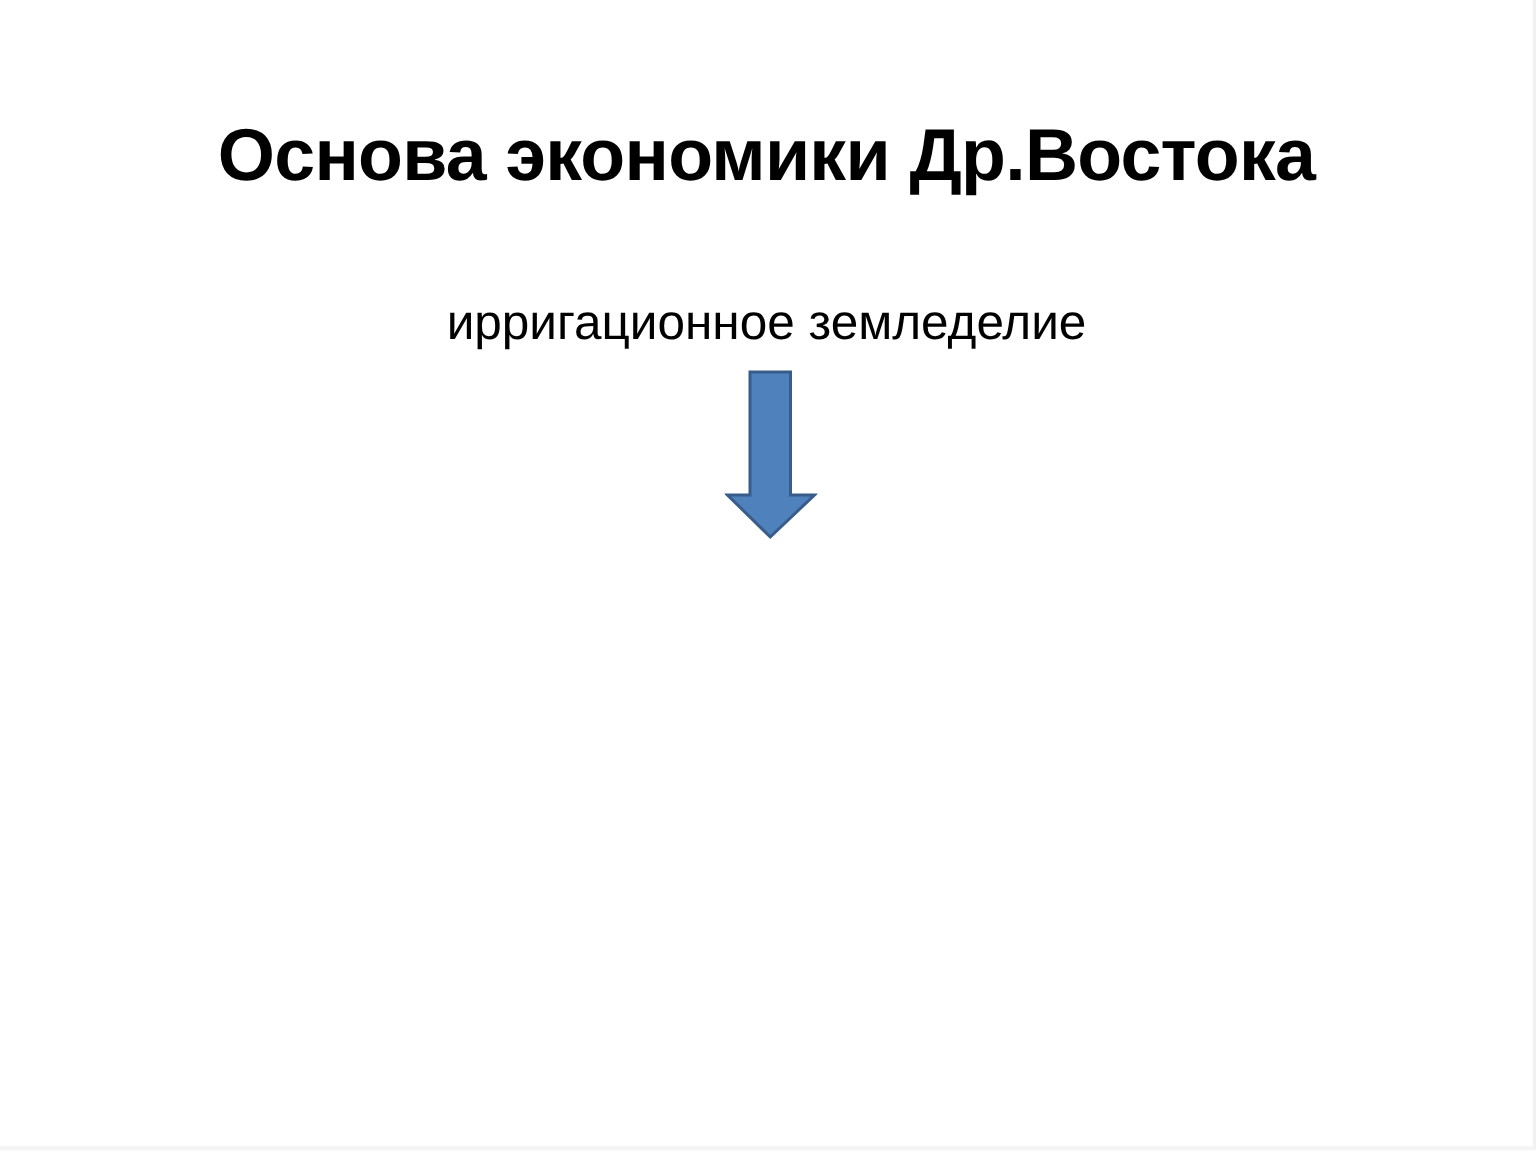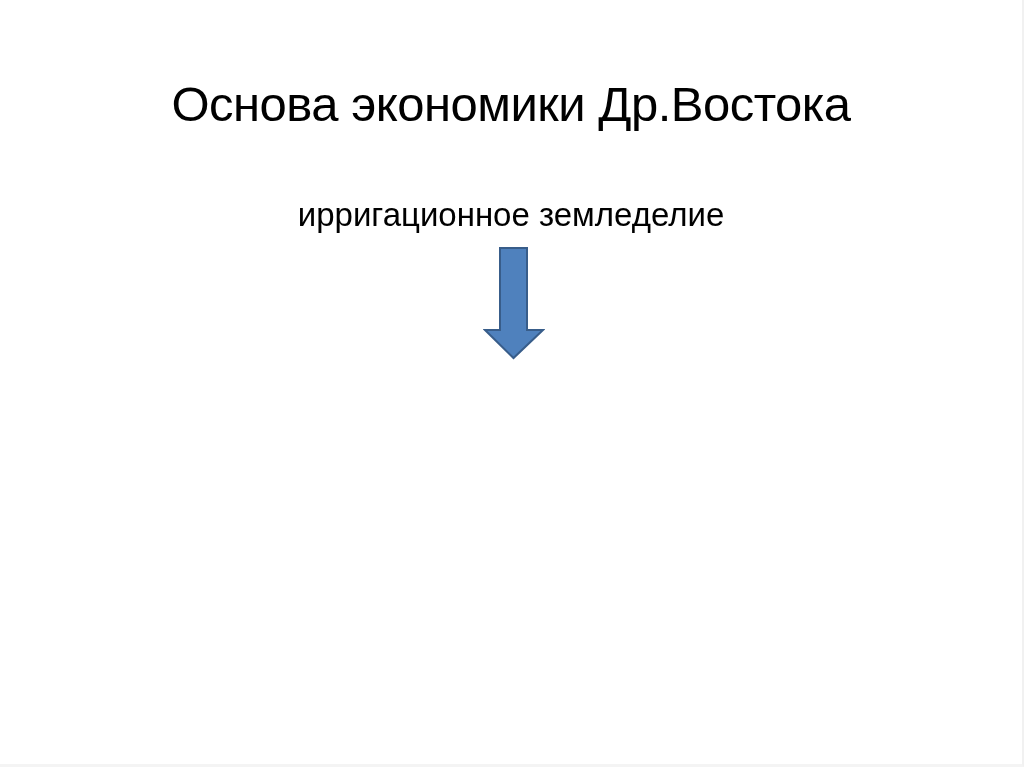--- a/index.html
+++ b/index.html
@@ -23,21 +23,21 @@
     .title {
       position: absolute;
       left: 0;
       top: 64px;
       width: 1022px;
       text-align: center;
       font-size: 49px;
       line-height: 80px;
       letter-spacing: -0.5px;
       margin: 0;
-      font-weight: normal;
+      font-weight: bold;
     }
     .subtitle {
       position: absolute;
       left: 0;
       top: 190px;
       width: 1022px;
       text-align: center;
       font-size: 33px;
       line-height: 50px;
       margin: 0;

